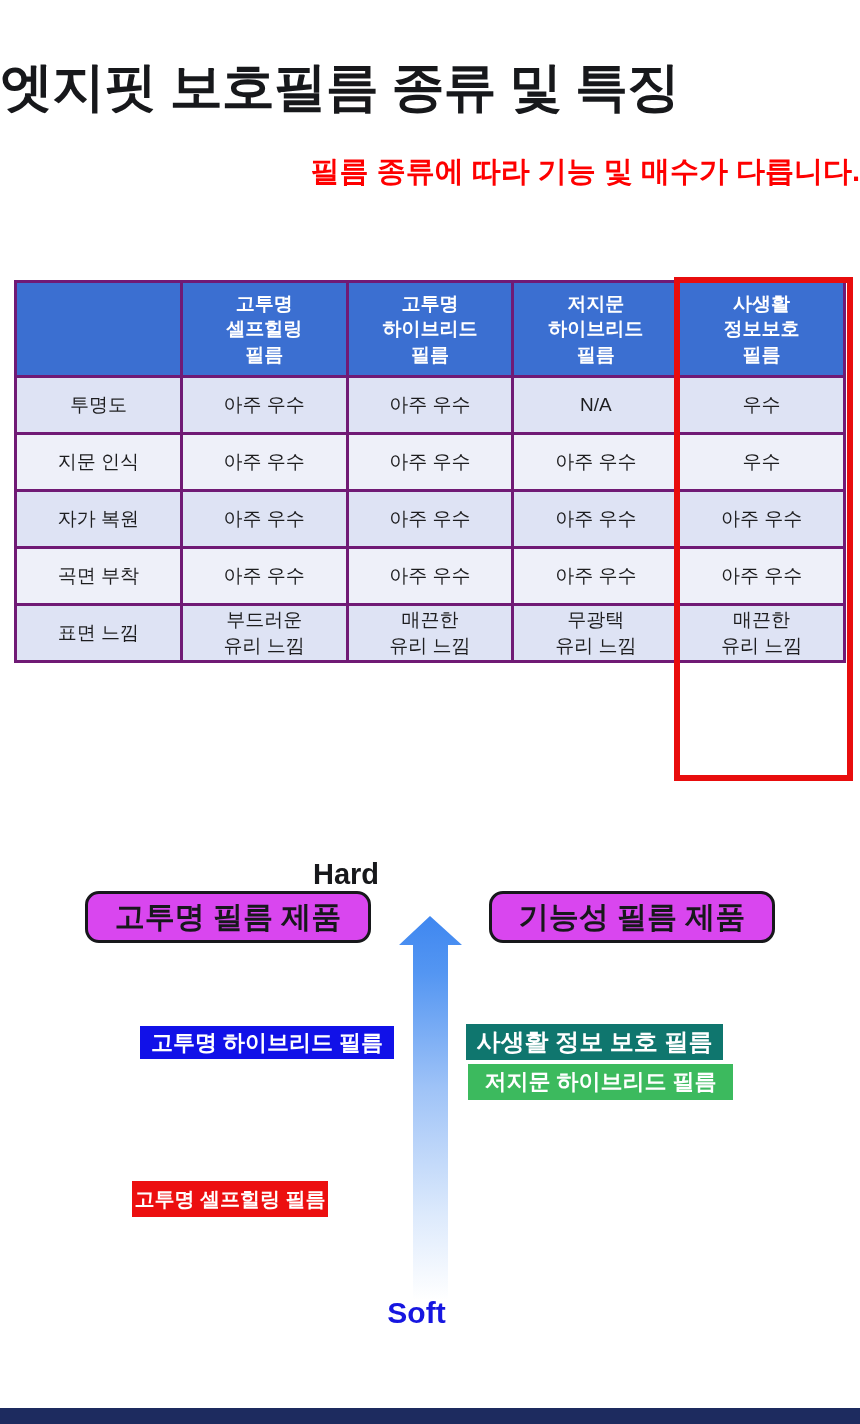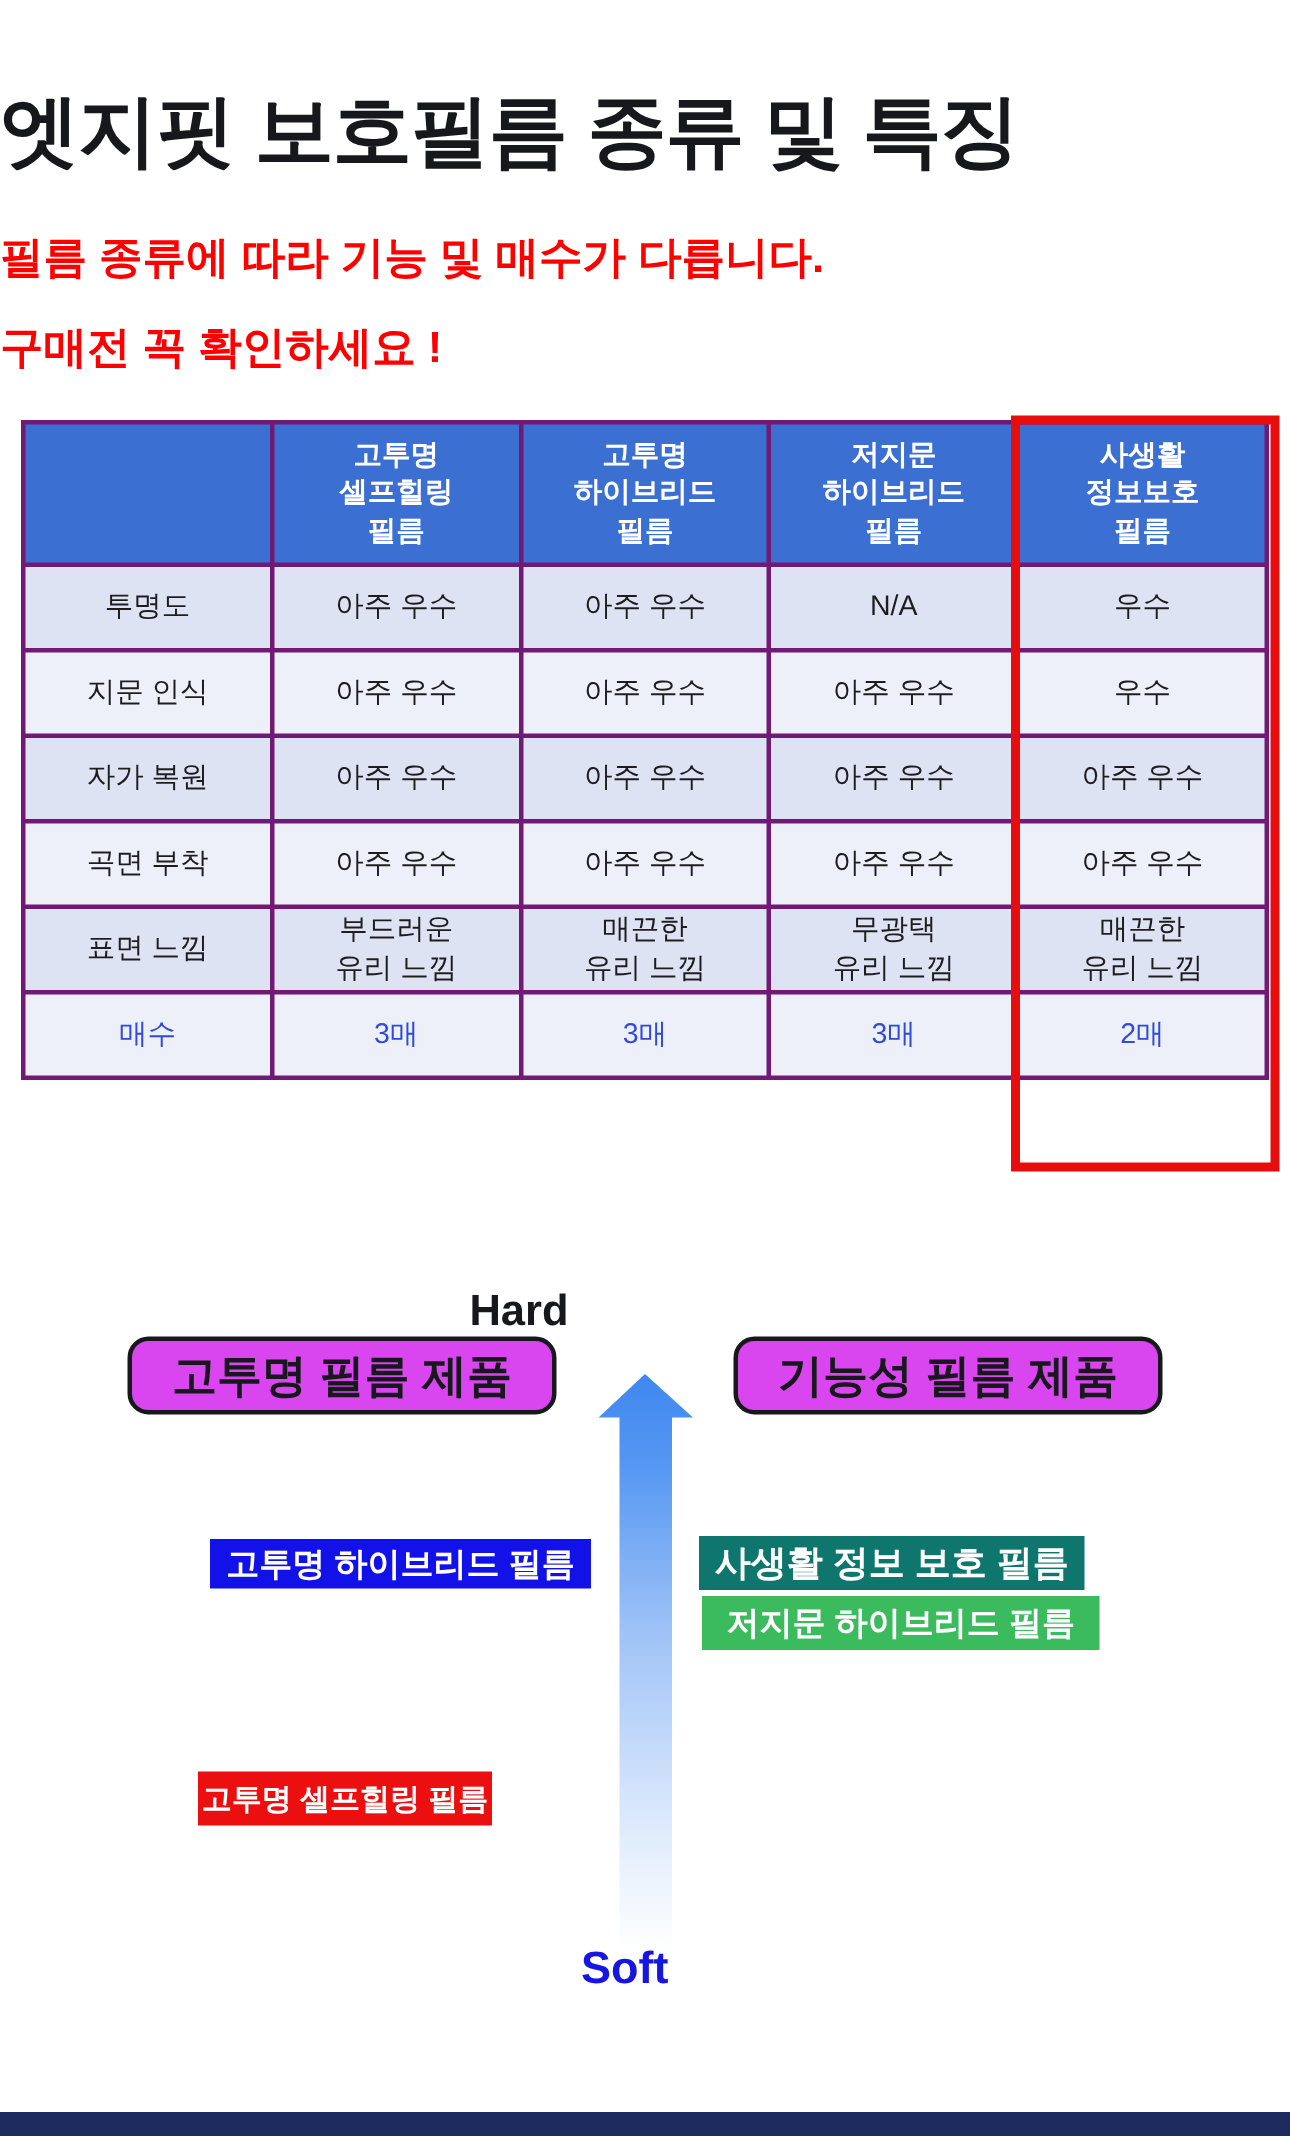--- a/index.html
+++ b/index.html
@@ -19,21 +19,21 @@
     top: 52px; left: 0; width: 860px;
     text-align: left;
     font-size: 53px;
     font-weight: 800;
     letter-spacing: -1px;
     color: #17181b;
   }
   .sub {
     position: absolute;
     left: 0; width: 860px;
-    text-align: left;
+    text-align: right;
     font-size: 29px;
     font-weight: 700;
     color: #fe0000;
   }
   .sub1 { top: 152px; }
   .sub2 { top: 212px; }
   
   table.cmp {
     position: absolute;
     top: 280px; left: 14px;
@@ -125,21 +125,20 @@
     background: #1d2b5f;
   }
 </style>
 </head>
 <body>
 
 <div class="page">
 
   <div class="title">엣지핏 보호필름 종류 및 특징</div>
   <div class="sub sub1">필름 종류에 따라 기능 및 매수가 다릅니다.</div>
-  <div class="sub sub2">구매전 꼭 확인하세요 !</div>
 
   <table class="cmp">
     <colgroup>
         <col>
         <col>
         <col>
         <col>
         <col>
       </colgroup>
     <thead>
@@ -191,27 +190,20 @@
       <tr>
         <td>표면 느낌</td>
         <td>부드러운
 유리 느낌</td>
         <td>매끈한
 유리 느낌</td>
         <td>무광택
 유리 느낌</td>
         <td>매끈한
 유리 느낌</td>
-      </tr>
-      <tr class="accent">
-        <td>매수</td>
-        <td>3매</td>
-        <td>3매</td>
-        <td>3매</td>
-        <td>2매</td>
       </tr>
     </tbody>
   </table>
 
   <div class="red-highlight"></div>
 
   <div class="hard-label">Hard</div>
 
   <div class="cat-box cat-left">고투명 필름 제품</div>
   <div class="cat-box cat-right">기능성 필름 제품</div>

